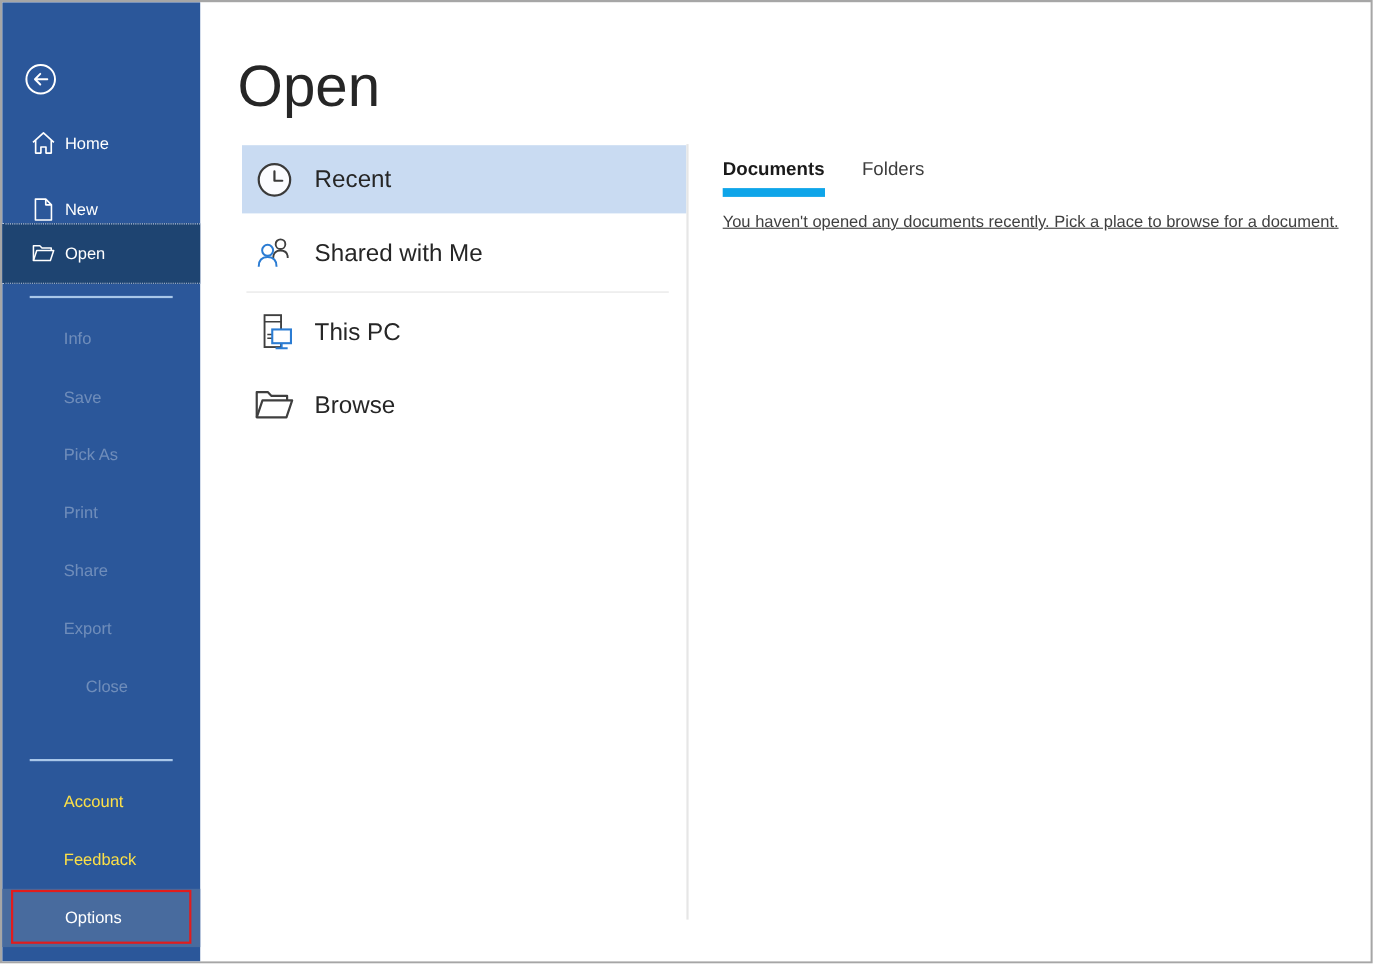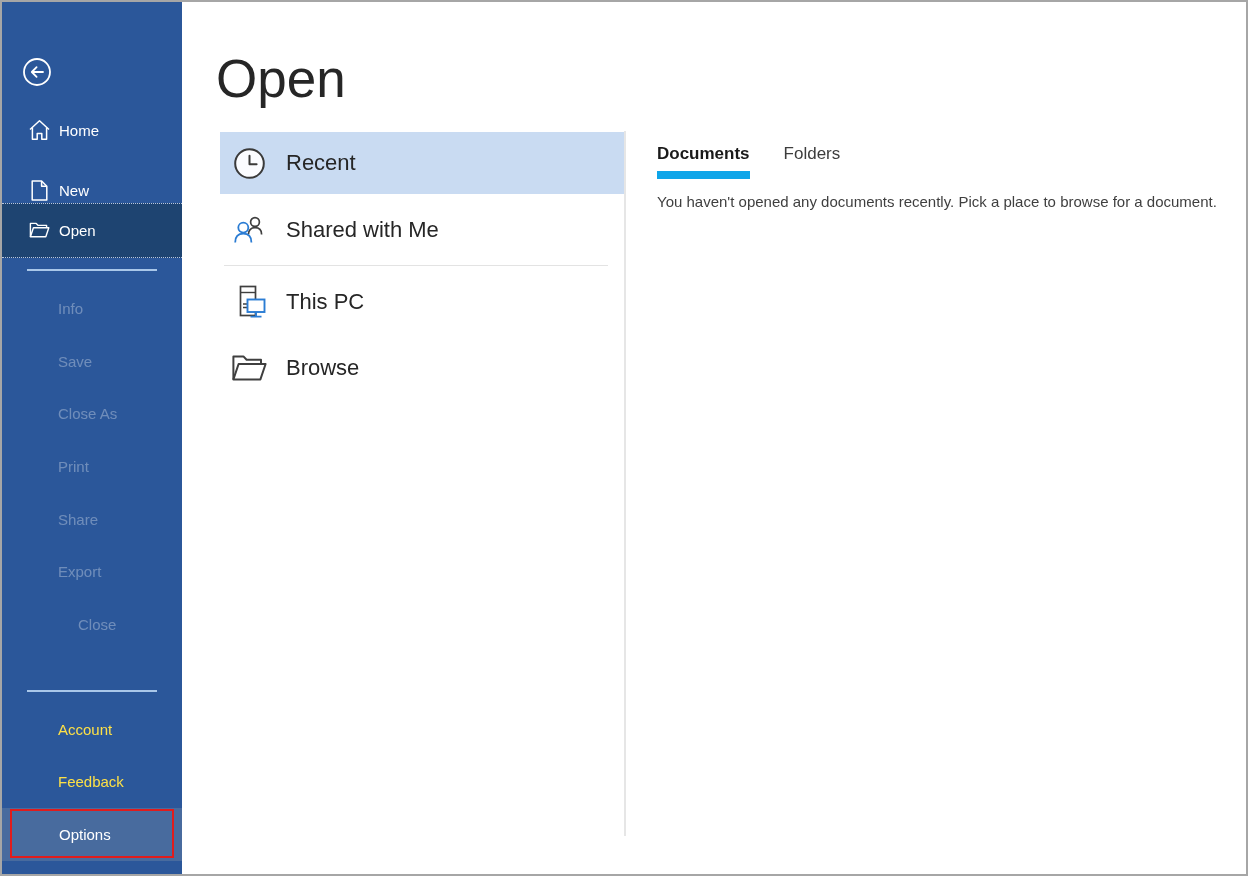--- a/index.html
+++ b/index.html
@@ -180,20 +180,21 @@
     color: #1a1a1a;
     border-bottom: 8px solid #0ea5e9;
   }
 
   .empty-msg {
     position: absolute;
     left: 655px; top: 191px;
     font-size: 15px;
     color: #3f3f3f;
     white-space: nowrap;
+    text-decoration: underline;
   }
 </style>
 </head>
 <body>
 
 <div class="window">
 
   <aside class="sidebar">
 
     <button class="back-btn">
@@ -232,21 +233,21 @@
           <path d="M1.4 14.8 L4.4 5.8 H19.8 L16.8 14.8 Z"></path>
         </svg>
       </span>
       <span>Open</span>
     </div>
 
     <div class="sb-divider sb-div1"></div>
 
     <div class="ghost g-info">Info</div>
     <div class="ghost g-save">Save</div>
-    <div class="ghost g-saveas">Close As</div>
+    <div class="ghost g-saveas">Pick As</div>
     <div class="ghost g-print">Print</div>
     <div class="ghost g-share">Share</div>
     <div class="ghost g-export">Export</div>
     <div class="ghost g-close">Close</div>
 
     <div class="sb-divider sb-div2"></div>
 
     <div class="solid-item s-account">Account</div>
     <div class="solid-item s-feedback">Feedback</div>
 

